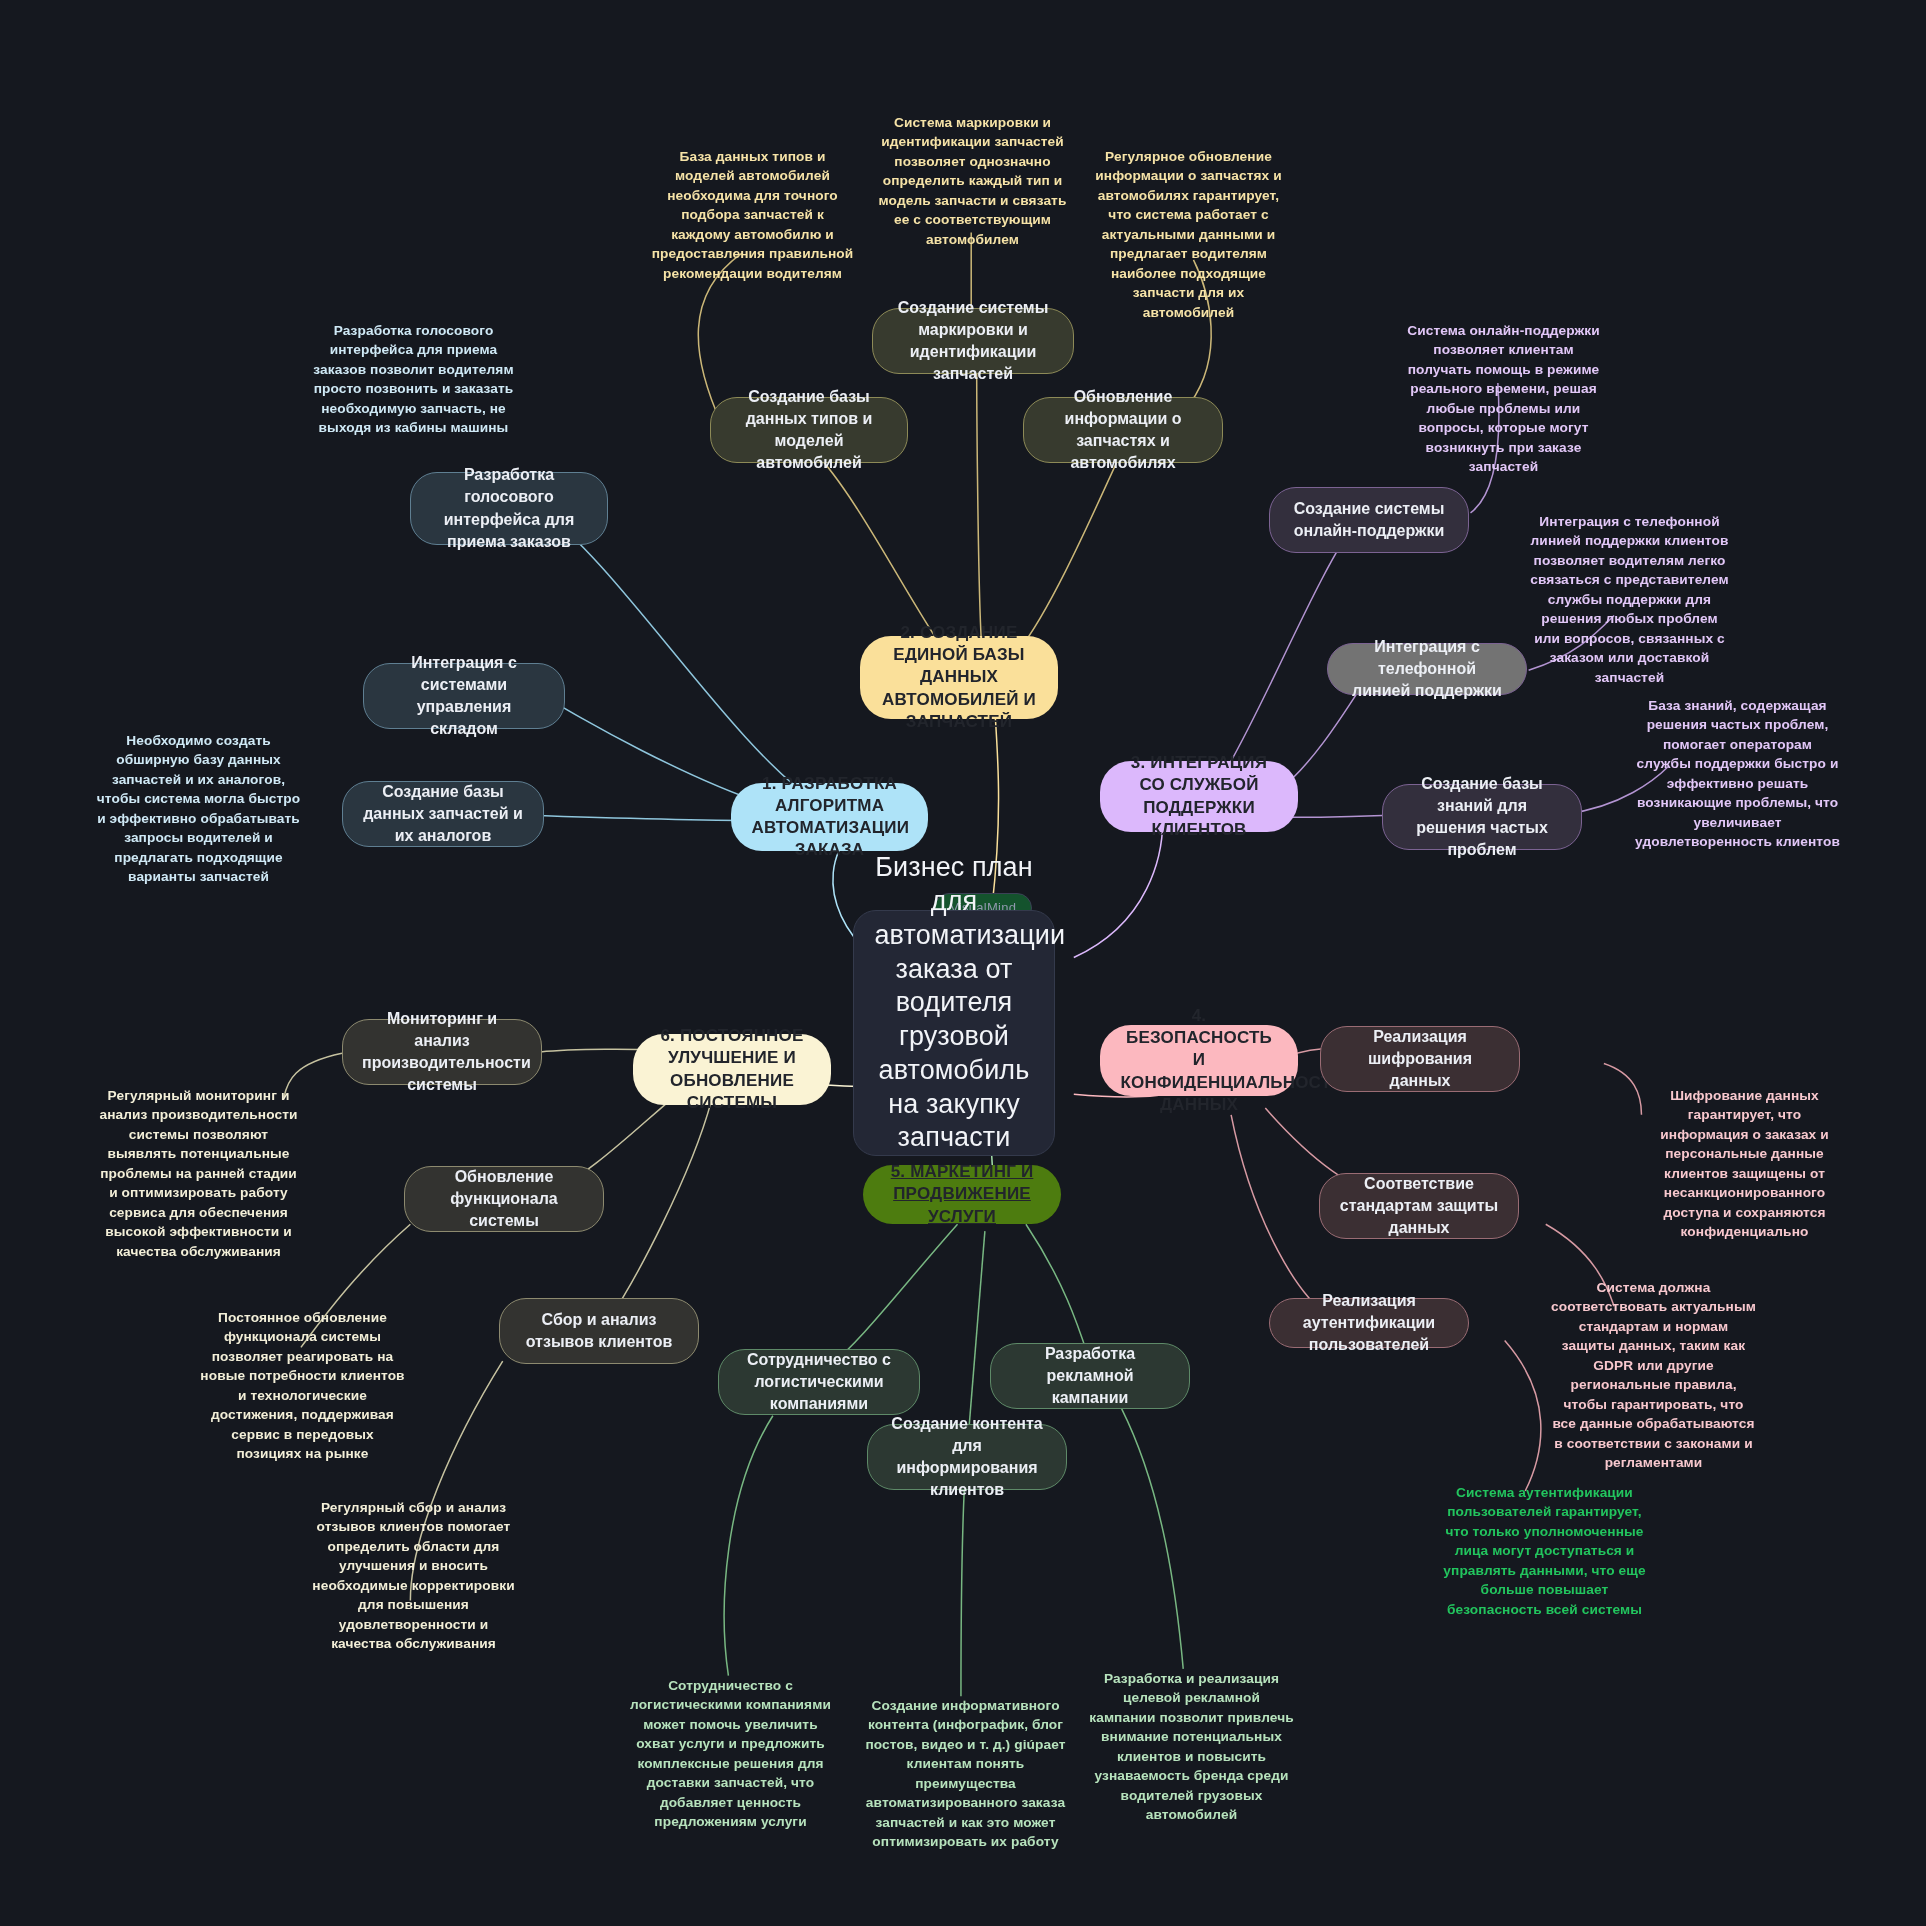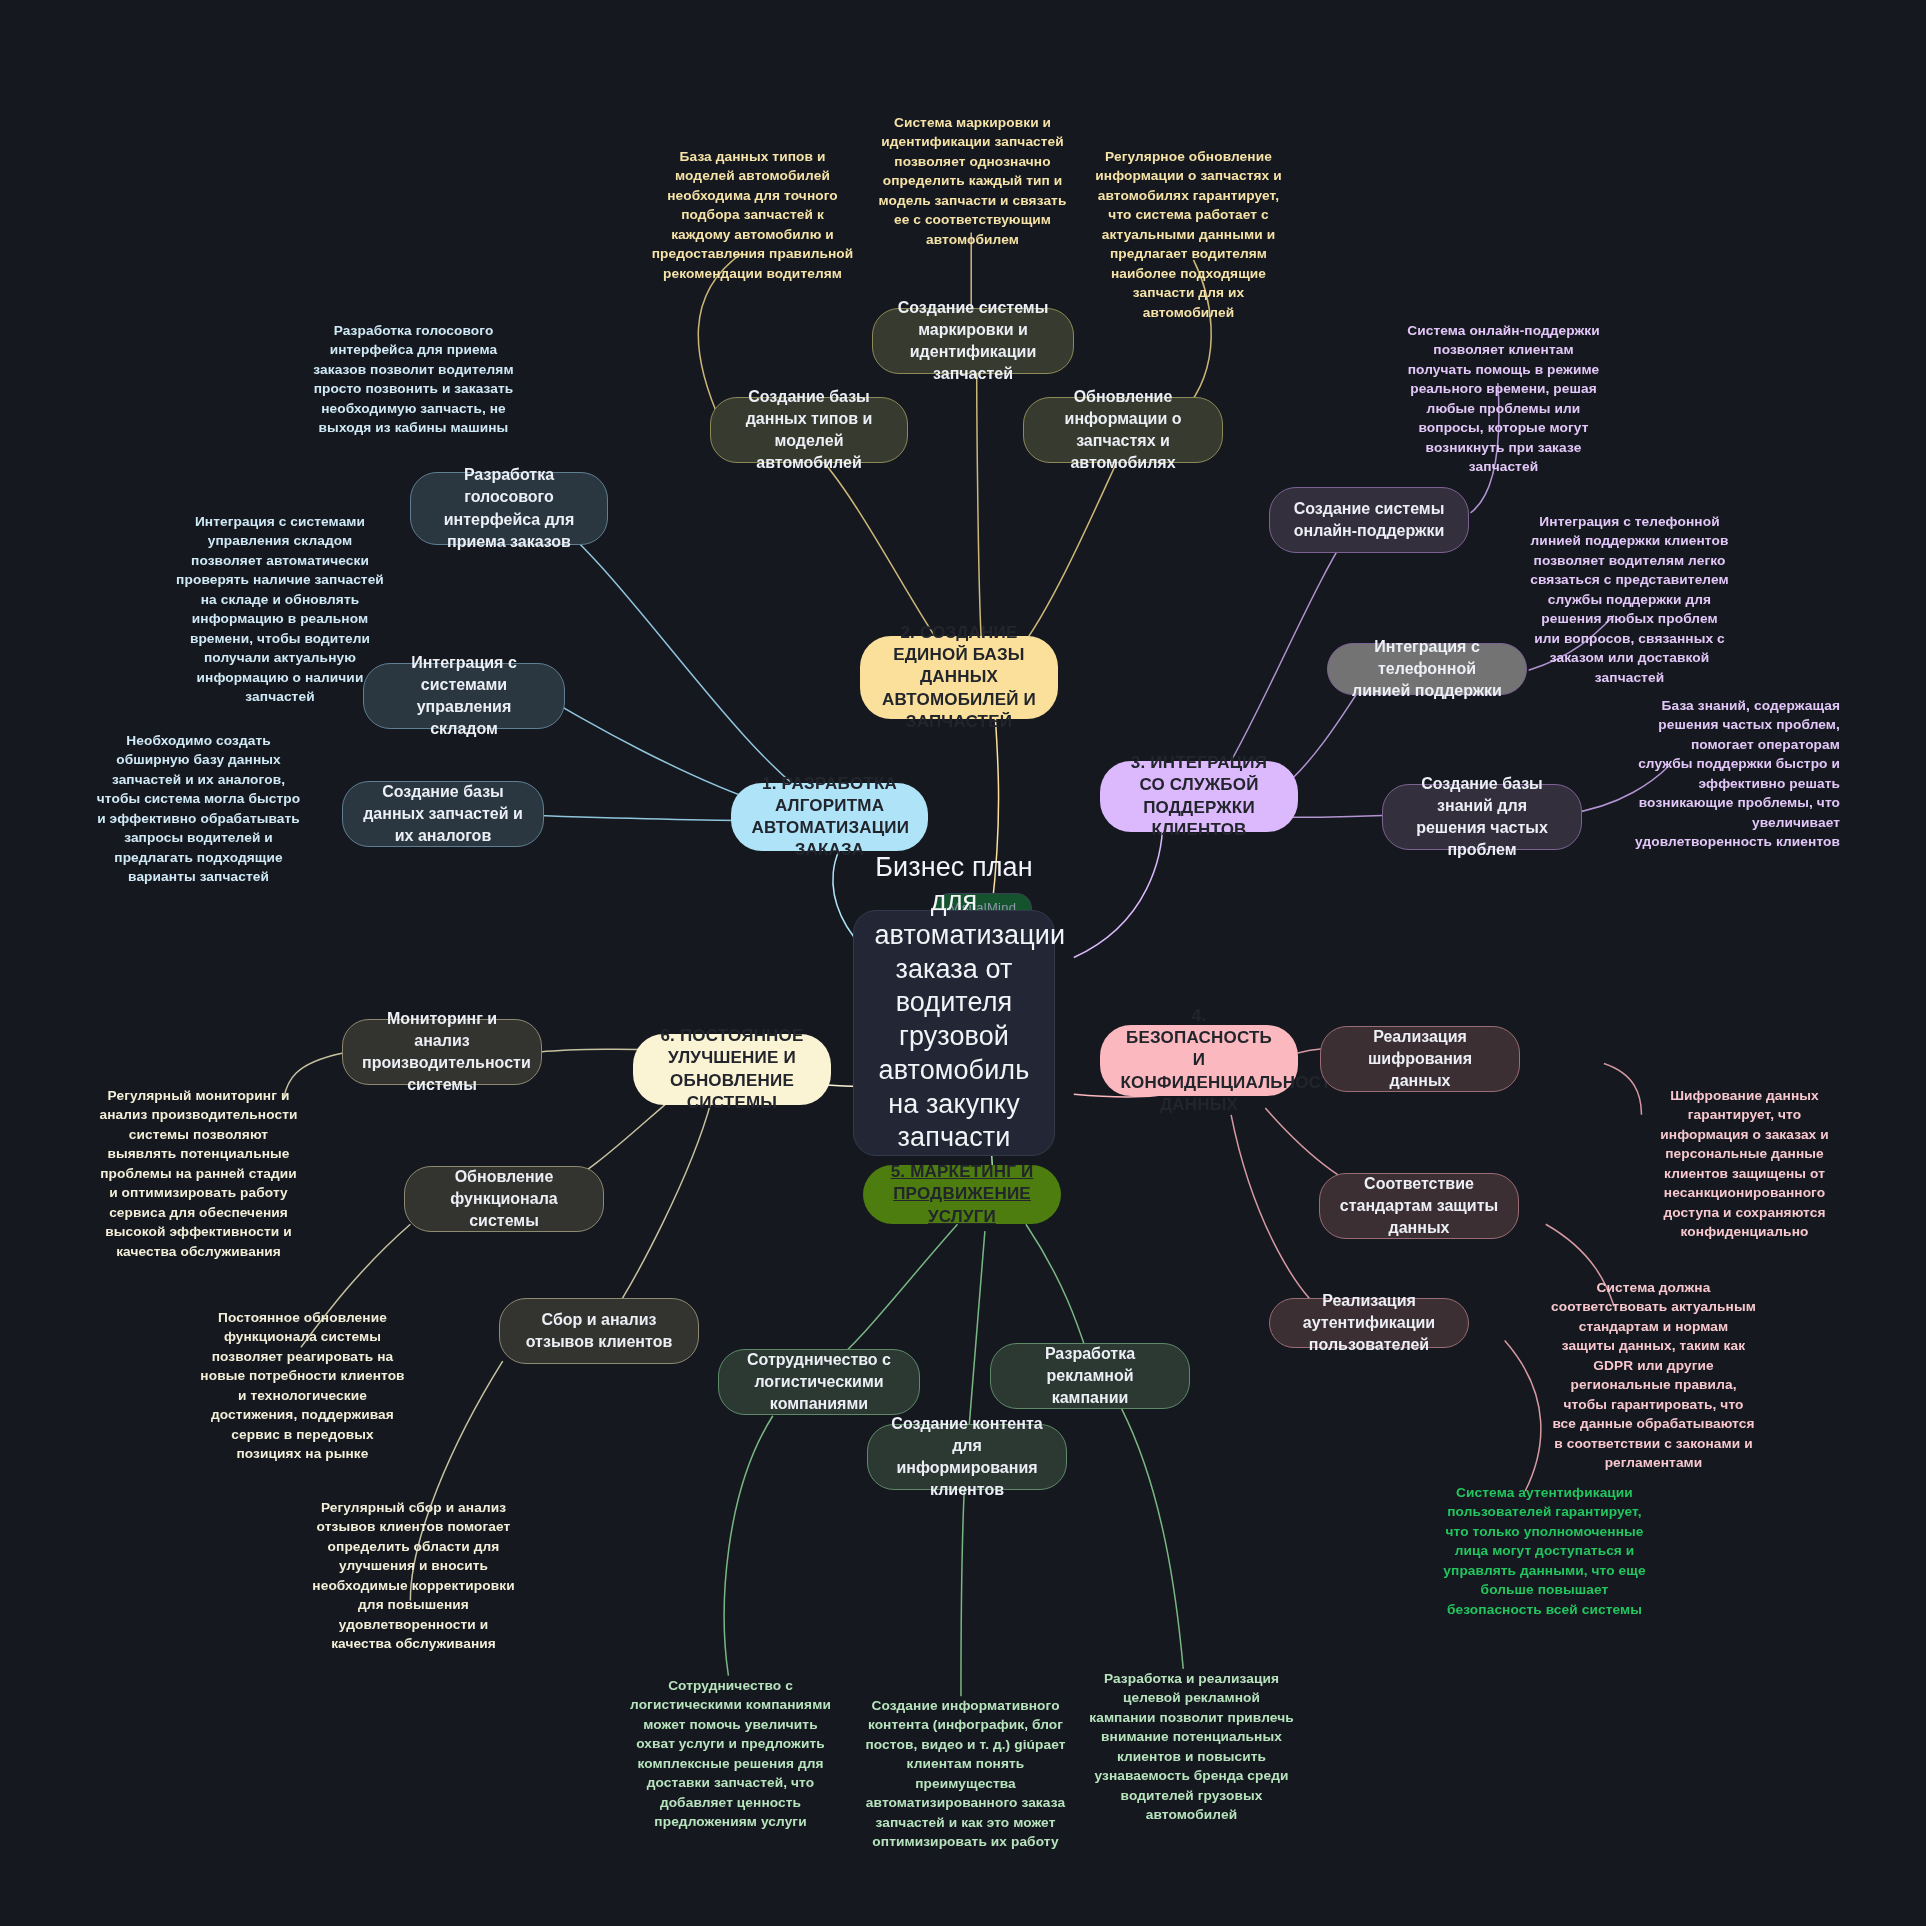--- a/index.html
+++ b/index.html
@@ -136,23 +136,20 @@
   <div class="node sub" style="left:410px;top:472px;width:198px;height:73px;background:#2a3640;border-color:#5f7f92;">
     <span>Разработка голосового интерфейса для приема заказов</span>
   </div>
   <div class="leaf" style="left:311px;top:321px;width:205px;color:#cfe9f6;">
     <span>Разработка голосового интерфейса для приема заказов позволит водителям просто позвонить и заказать необходимую запчасть, не выходя из кабины машины</span>
   </div>
 
   <div class="node sub" style="left:363px;top:663px;width:202px;height:66px;background:#2a3640;border-color:#5f7f92;">
     <span>Интеграция с системами управления складом</span>
   </div>
-  <div class="leaf" style="left:174px;top:512px;width:212px;color:#cfe9f6;">
-    <span>Интеграция с системами управления складом позволяет автоматически проверять наличие запчастей на складе и обновлять информацию в реальном времени, чтобы водители получали актуальную информацию о наличии запчастей</span>
-  </div>
 
   <div class="node sub" style="left:342px;top:781px;width:202px;height:66px;background:#2a3640;border-color:#5f7f92;">
     <span>Создание базы данных запчастей и их аналогов</span>
   </div>
   <div class="leaf" style="left:96px;top:731px;width:205px;color:#cfe9f6;">
     <span>Необходимо создать обширную базу данных запчастей и их аналогов, чтобы система могла быстро и эффективно обрабатывать запросы водителей и предлагать подходящие варианты запчастей</span>
   </div>
 
   <div class="node sub" style="left:710px;top:397px;width:198px;height:66px;background:#373a2e;border-color:#8d8a57;">
     <span>Создание базы данных типов и моделей автомобилей</span>
@@ -185,21 +182,21 @@
   <div class="node sub" style="left:1327px;top:643px;width:200px;height:52px;background:#737373;border-color:#7c6393;">
     <span>Интеграция с телефонной линией поддержки</span>
   </div>
   <div class="leaf" style="left:1527px;top:512px;width:205px;color:#e2c7f8;">
     <span>Интеграция с телефонной линией поддержки клиентов позволяет водителям легко связаться с представителем службы поддержки для решения любых проблем или вопросов, связанных с заказом или доставкой запчастей</span>
   </div>
 
   <div class="node sub" style="left:1382px;top:784px;width:200px;height:66px;background:#332f3d;border-color:#7c6393;">
     <span>Создание базы знаний для решения частых проблем</span>
   </div>
-  <div class="leaf" style="left:1635px;top:696px;width:205px;color:#e2c7f8;text-align:right;">
+  <div class="leaf" style="left:1635px;top:696px;width:205px;color:#e2c7f8;">
     <span>База знаний, содержащая решения частых проблем, помогает операторам службы поддержки быстро и эффективно решать возникающие проблемы, что увеличивает удовлетворенность клиентов</span>
   </div>
 
   <div class="node sub" style="left:1320px;top:1026px;width:200px;height:66px;background:#3b2f33;border-color:#9a6c74;">
     <span>Реализация шифрования данных</span>
   </div>
   <div class="leaf" style="left:1642px;top:1086px;width:205px;color:#f8c8ce;">
     <span>Шифрование данных гарантирует, что информация о заказах и персональные данные клиентов защищены от несанкционированного доступа и сохраняются конфиденциально</span>
   </div>
 

